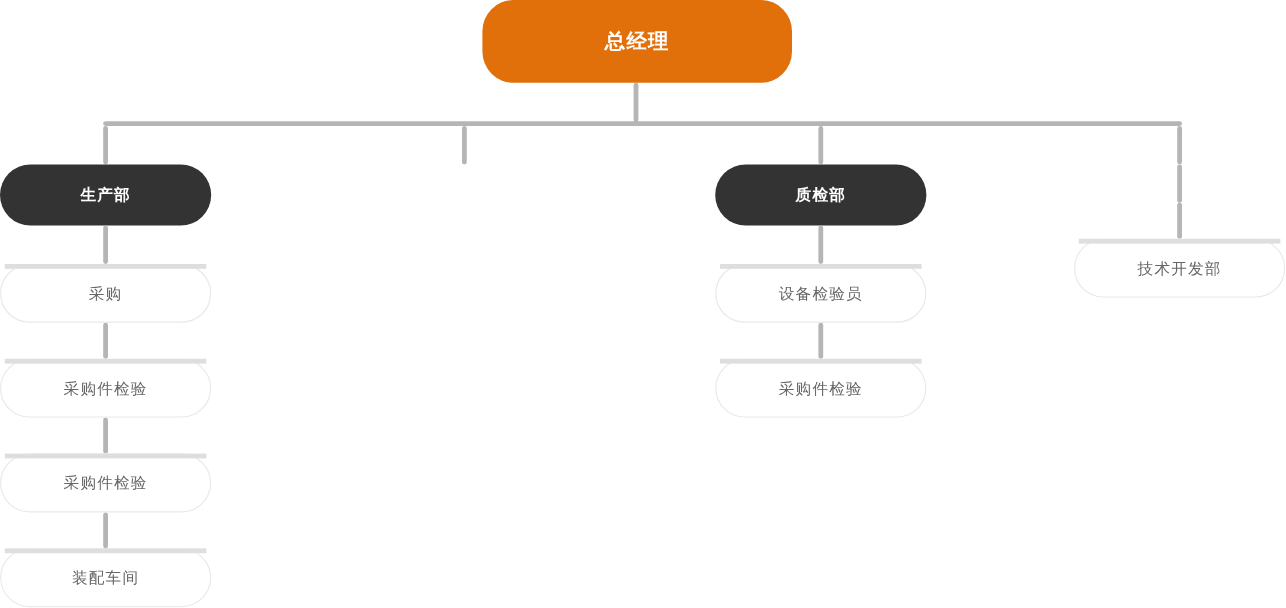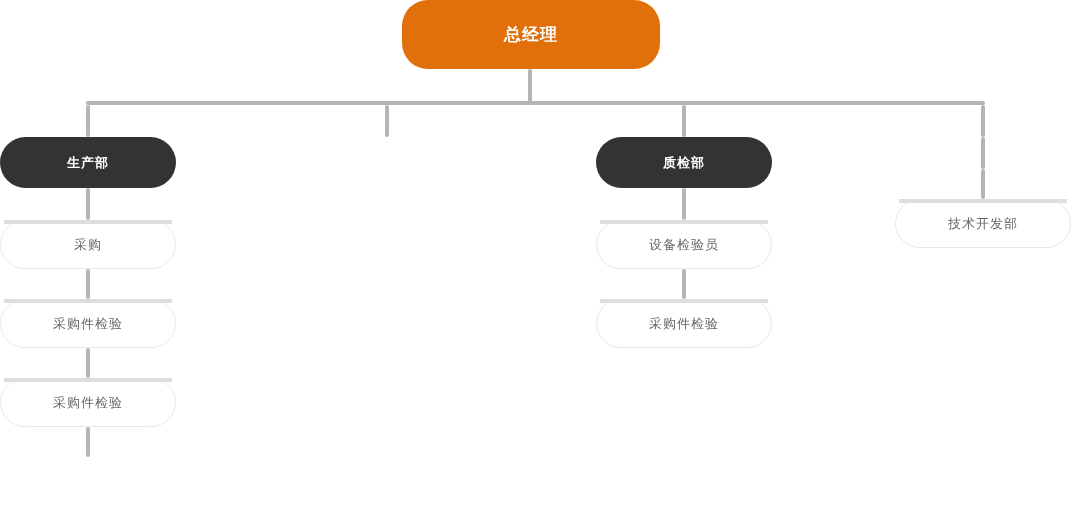--- a/index.html
+++ b/index.html
@@ -81,20 +81,21 @@
 
   <div class="col c1">
     <div class="dept">生产部</div>
     <div class="stub first"></div>
     <div class="node">采购</div>
     <div class="stub next"></div>
     <div class="node">采购件检验</div>
     <div class="stub next"></div>
     <div class="node">采购件检验</div>
     <div class="stub next"></div>
+    <div class="node">装配车间</div>
   </div>
 
 
   <div class="col c3">
     <div class="dept">质检部</div>
     <div class="stub first"></div>
     <div class="node">设备检验员</div>
     <div class="stub next"></div>
     <div class="node">采购件检验</div>
   </div>

